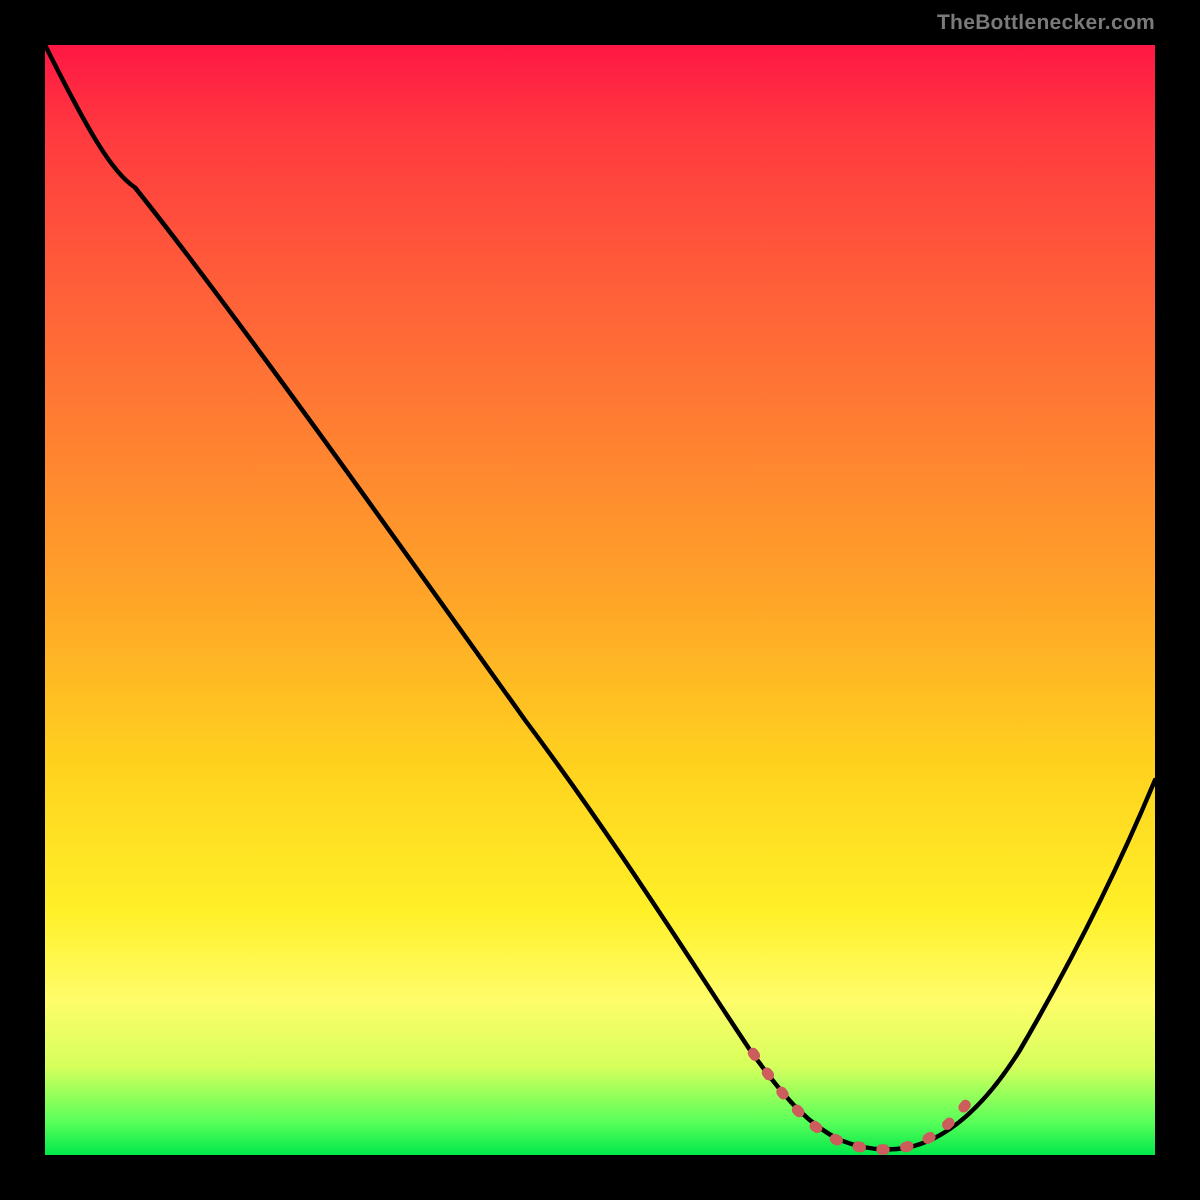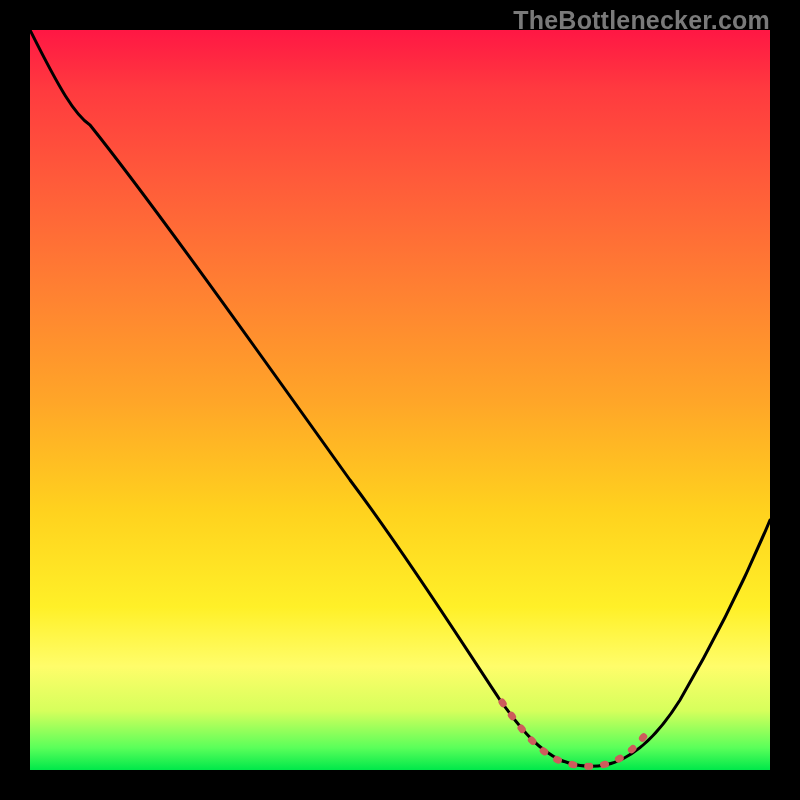--- a/index.html
+++ b/index.html
@@ -46,21 +46,21 @@
     left: 0;
     top: 0;
     width: 740px;
     height: 740px;
   }
   .watermark {
     position: absolute;
     top: 6px;
     right: 30px;
     color: #7a7a7a;
-    font-size: 25px;
+    font-size: 14px;
     font-weight: 600;
     letter-spacing: 0.2px;
   }
 </style>
 </head>
 <body>
 
 <div class="frame">
   <div class="watermark">TheBottlenecker.com</div>
 

